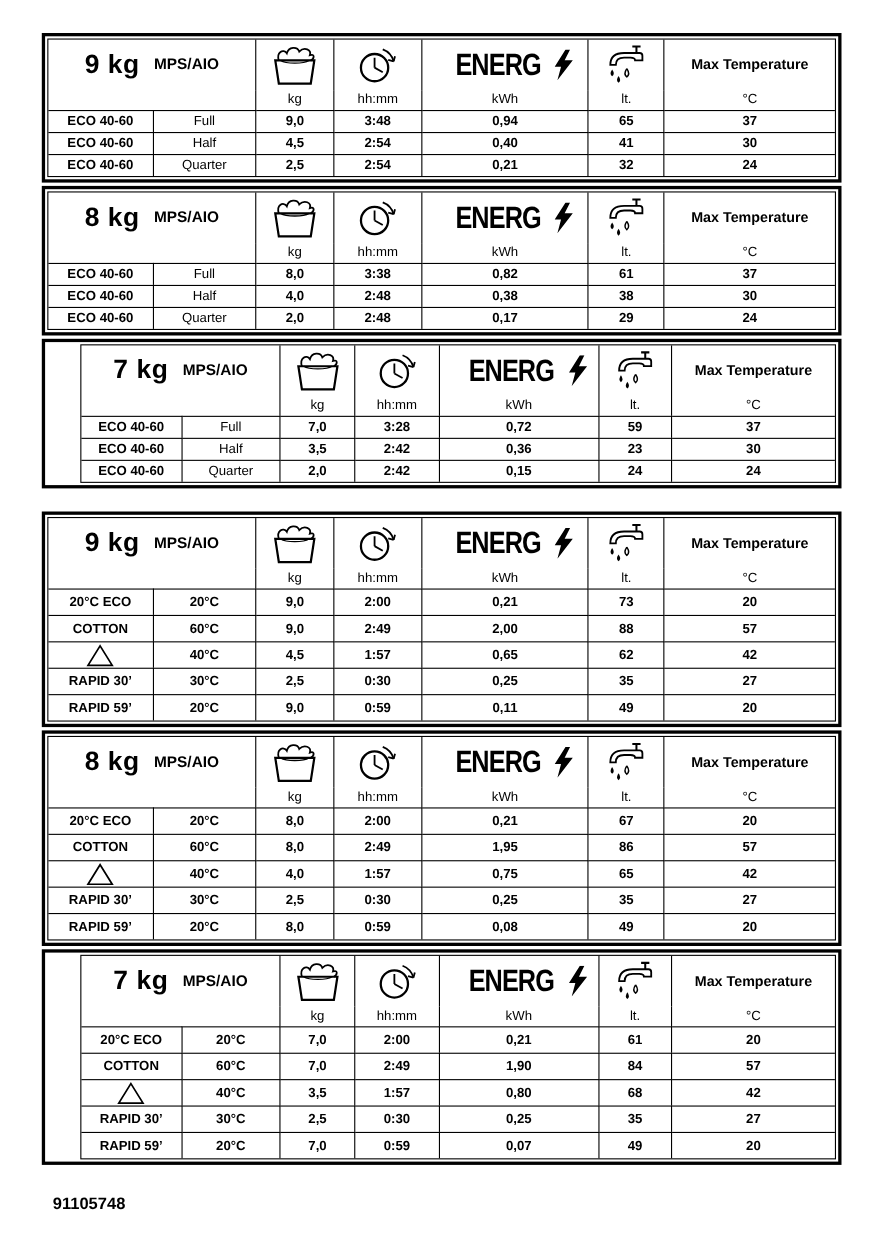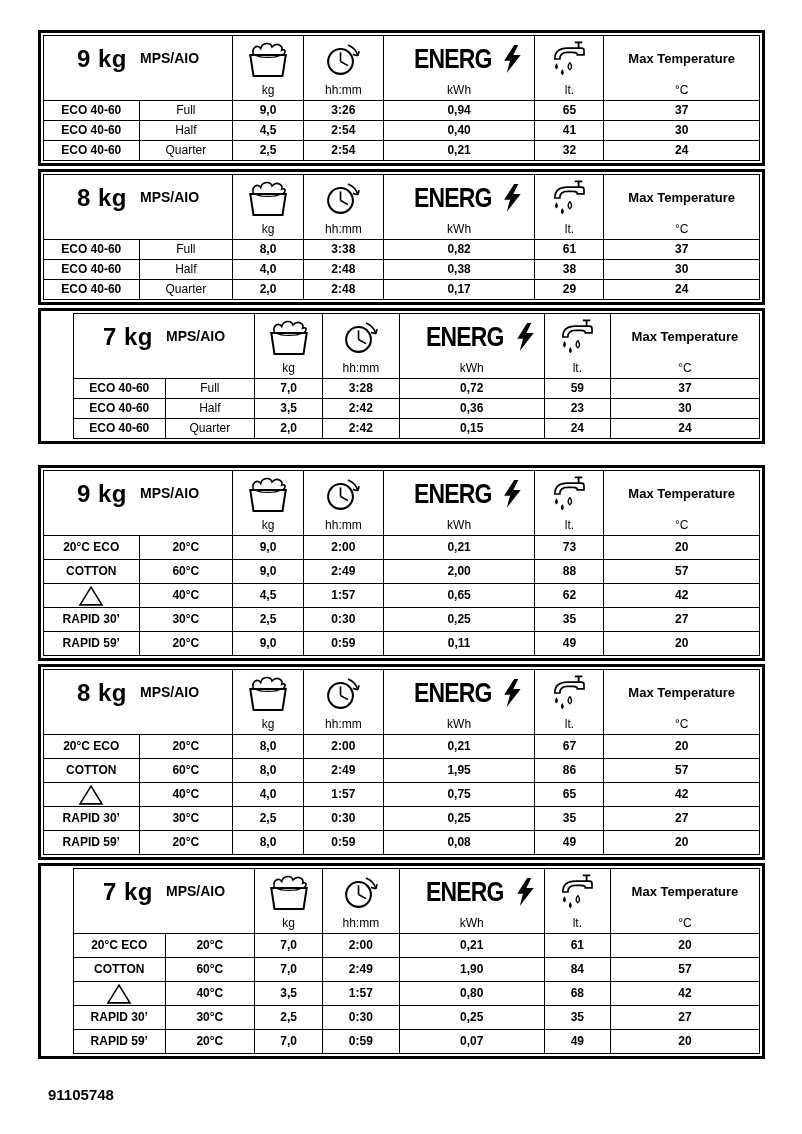--- a/index.html
+++ b/index.html
@@ -102,21 +102,21 @@
         <div class="cell row-unit span2"></div>
         <div class="cell row-unit">kg</div>
         <div class="cell row-unit">hh:mm</div>
         <div class="cell row-unit">kWh</div>
         <div class="cell row-unit">lt.</div>
         <div class="cell row-unit last">°C</div>
 
   <div class="cell row-data prog">ECO 40-60</div>
   <div class="cell row-data opt">Full</div>
   <div class="cell row-data">9,0</div>
-  <div class="cell row-data">3:26</div>
+  <div class="cell row-data">3:48</div>
   <div class="cell row-data">0,94</div>
   <div class="cell row-data">65</div>
   <div class="cell row-data last">37</div>
 
   <div class="cell row-data prog">ECO 40-60</div>
   <div class="cell row-data opt">Half</div>
   <div class="cell row-data">4,5</div>
   <div class="cell row-data">2:54</div>
   <div class="cell row-data">0,40</div>
   <div class="cell row-data">41</div>

